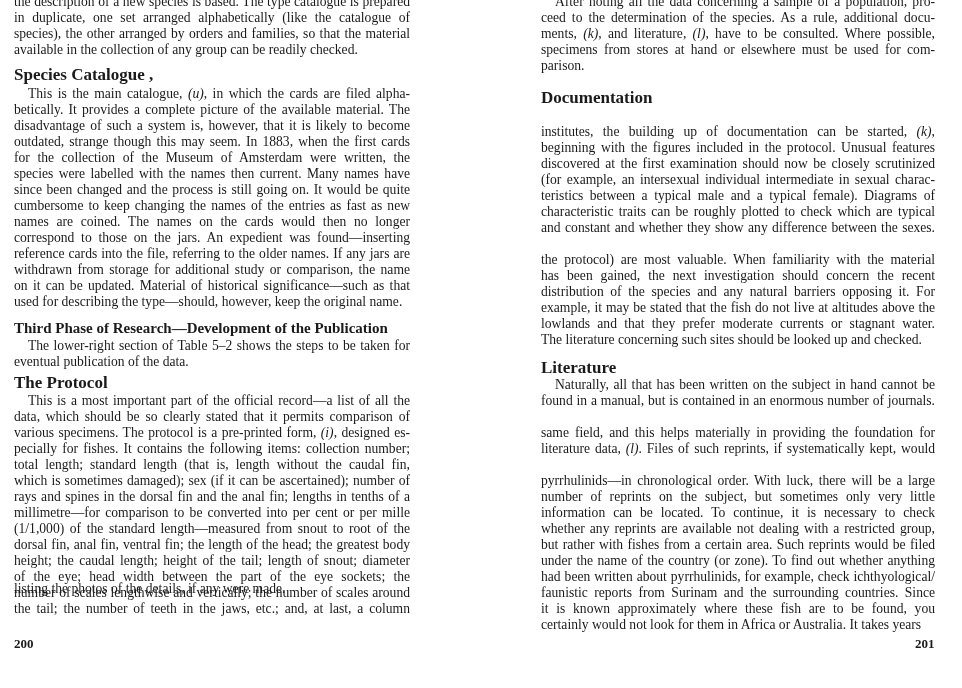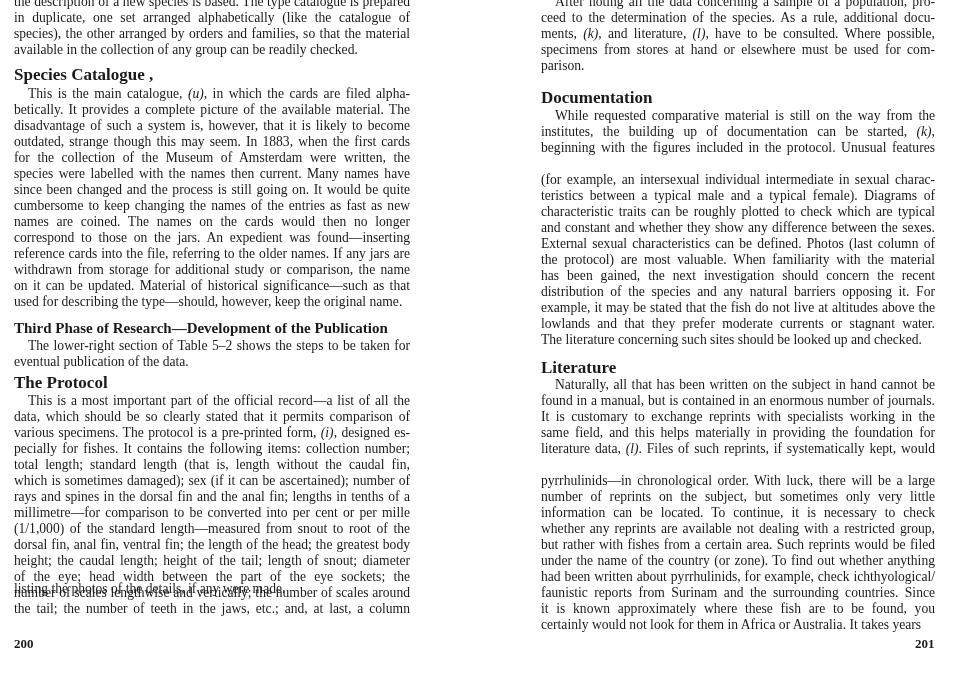--- a/index.html
+++ b/index.html
@@ -60,38 +60,36 @@
     <div class="line last" style="top: 581px; left: 14px; width: 396px;">listing the photos of the details, if any were made.</div>
     <div class="pnum" style="top: 637px; left: 14px;">200</div>
   </div>
 <div id="right-page" class="page">
     <div class="line" style="top: -6px; left: 74px; width: 380px;">After noting all the data concerning a sample of a population, pro-</div>
     <div class="line" style="top: 10px; left: 60px; width: 394px;">ceed to the determination of the species. As a rule, additional docu-</div>
     <div class="line" style="top: 26px; left: 60px; width: 394px;">ments, <span class="ital">(k)</span>, and literature, <span class="ital">(l)</span>, have to be consulted. Where possible,</div>
     <div class="line" style="top: 42px; left: 60px; width: 394px;">specimens from stores at hand or elsewhere must be used for com-</div>
     <div class="line last" style="top: 58px; left: 60px; width: 394px;">parison.</div>
     <div class="h-small" style="top: 91px; left: 60px;">Documentation</div>
-    <div class="line" style="top: 108px; left: 74px; width: 380px;">While requested comparative material is still on the way from the</div>
     <div class="line" style="top: 124px; left: 60px; width: 394px;">institutes, the building up of documentation can be started, <span class="ital">(k)</span>,</div>
     <div class="line" style="top: 140px; left: 60px; width: 394px;">beginning with the figures included in the protocol. Unusual features</div>
+    <div class="line" style="top: 156px; left: 60px; width: 394px;">discovered at the first examination should now be closely scrutinized</div>
     <div class="line" style="top: 172px; left: 60px; width: 394px;">(for example, an intersexual individual intermediate in sexual charac-</div>
     <div class="line" style="top: 188px; left: 60px; width: 394px;">teristics between a typical male and a typical female). Diagrams of</div>
     <div class="line" style="top: 204px; left: 60px; width: 394px;">characteristic traits can be roughly plotted to check which are typical</div>
     <div class="line" style="top: 220px; left: 60px; width: 394px;">and constant and whether they show any difference between the sexes.</div>
-    <div class="line" style="top: 236px; left: 60px; width: 394px;">External sexual characteristics can be defined. Photos (last column of</div>
     <div class="line" style="top: 252px; left: 60px; width: 394px;">the protocol) are most valuable. When familiarity with the material</div>
     <div class="line" style="top: 268px; left: 60px; width: 394px;">has been gained, the next investigation should concern the recent</div>
     <div class="line" style="top: 284px; left: 60px; width: 394px;">distribution of the species and any natural barriers opposing it. For</div>
     <div class="line" style="top: 300px; left: 60px; width: 394px;">example, it may be stated that the fish do not live at altitudes above the</div>
     <div class="line" style="top: 316px; left: 60px; width: 394px;">lowlands and that they prefer moderate currents or stagnant water.</div>
     <div class="line last" style="top: 332px; left: 60px; width: 394px;">The literature concerning such sites should be looked up and checked.</div>
     <div class="h-small" style="top: 361px; left: 60px;">Literature</div>
     <div class="line" style="top: 377px; left: 74px; width: 380px;">Naturally, all that has been written on the subject in hand cannot be</div>
     <div class="line" style="top: 393px; left: 60px; width: 394px;">found in a manual, but is contained in an enormous number of journals.</div>
-    <div class="line" style="top: 409px; left: 60px; width: 394px;">It is customary to exchange reprints with specialists working in the</div>
     <div class="line" style="top: 425px; left: 60px; width: 394px;">same field, and this helps materially in providing the foundation for</div>
     <div class="line" style="top: 441px; left: 60px; width: 394px;">literature data, <span class="ital">(l)</span>. Files of such reprints, if systematically kept, would</div>
     <div class="line" style="top: 473px; left: 60px; width: 394px;">pyrrhulinids—in chronological order. With luck, there will be a large</div>
     <div class="line" style="top: 489px; left: 60px; width: 394px;">number of reprints on the subject, but sometimes only very little</div>
     <div class="line" style="top: 505px; left: 60px; width: 394px;">information can be located. To continue, it is necessary to check</div>
     <div class="line" style="top: 521px; left: 60px; width: 394px;">whether any reprints are available not dealing with a restricted group,</div>
     <div class="line" style="top: 537px; left: 60px; width: 394px;">but rather with fishes from a certain area. Such reprints would be filed</div>
     <div class="line" style="top: 553px; left: 60px; width: 394px;">under the name of the country (or zone). To find out whether anything</div>
     <div class="line" style="top: 569px; left: 60px; width: 394px;">had been written about pyrrhulinids, for example, check ichthyological/</div>
     <div class="line" style="top: 585px; left: 60px; width: 394px;">faunistic reports from Surinam and the surrounding countries. Since</div>

